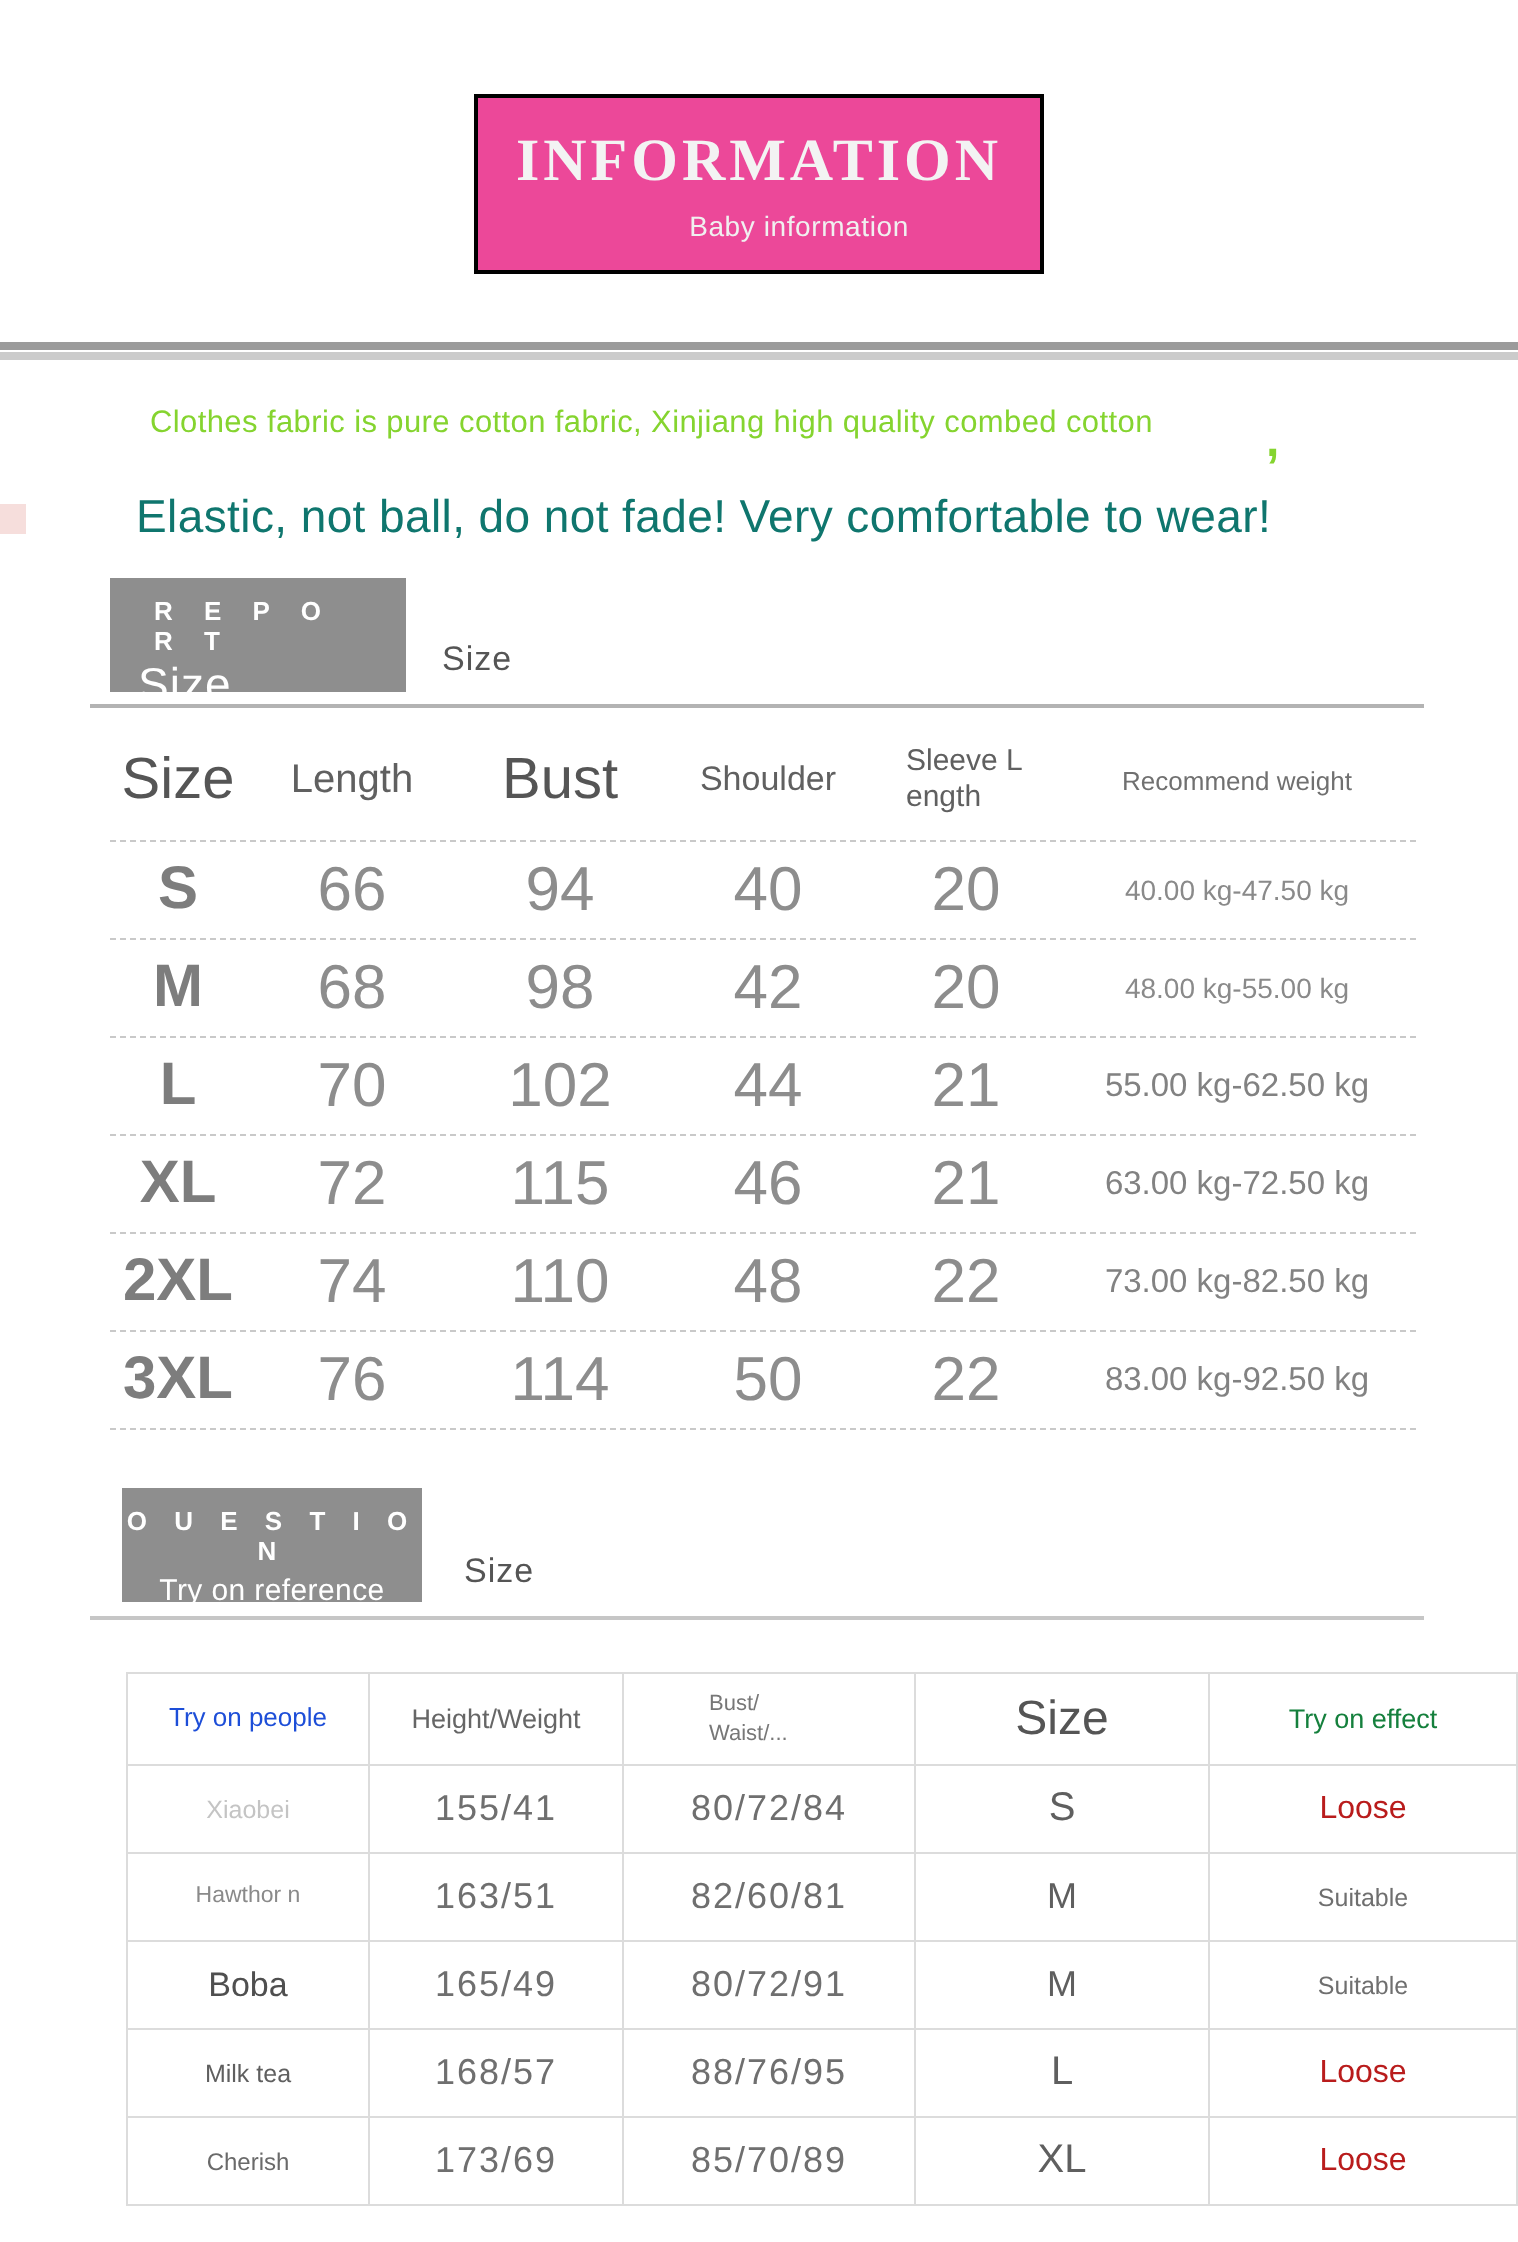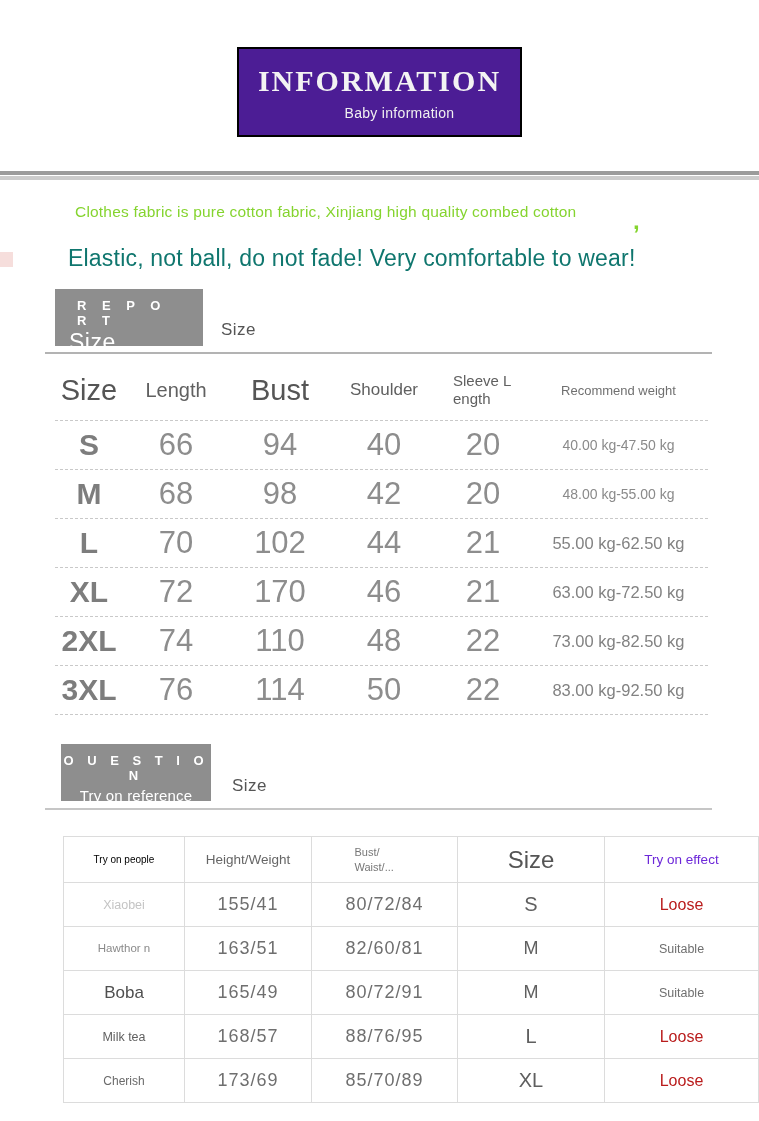--- a/index.html
+++ b/index.html
@@ -1,21 +1,21 @@
 <!DOCTYPE html>
 <html><head>
 <meta charset="utf-8">
 <style>
   html,body{margin:0;padding:0;background:#ffffff;}
   #page{position:relative;width:759px;height:1121px;background:#fff;overflow:hidden;
         font-family:"Liberation Sans","DejaVu Sans",sans-serif;color:#555;}
 
   
   .info-box{position:absolute;left:237px;top:47px;width:285px;height:90px;
-            background:#4c1d95;border:2px solid #000;box-sizing:border-box;
+            background:#ec4899;border:2px solid #000;box-sizing:border-box;
             display:flex;flex-direction:column;align-items:center;justify-content:center;}
   .info-title{font-family:"Liberation Serif","DejaVu Serif",serif;font-weight:bold;
               font-size:30px;color:#f3f3f3;letter-spacing:2px;line-height:1.1;}
   .info-sub{font-size:14px;color:#f0f0f0;margin-top:8px;letter-spacing:.3px;padding-left:40px;}
 
   
   .divider{position:absolute;left:0;top:171px;width:759px;}
   .divider .d1{height:4px;background:#9b9b9b;}
   .divider .d2{height:4px;background:#cbcbcb;margin-top:1px;}
 
@@ -58,25 +58,25 @@
   .srow-data.big-weight .cw{font-size:16.5px;color:#828282;}
 
   
   .tryon{position:absolute;left:63px;top:836px;width:650px;border-collapse:collapse;
          table-layout:fixed;border:1px solid #b9b9b9;}
   .tryon td{border:1px solid #dcdcdc;text-align:center;vertical-align:middle;
             padding:0 4px;overflow:hidden;}
   .tryon tr{height:44px;}
   .tryon tr.thead{height:46px;}
   .col-p{width:112px;} .col-hw{width:118px;} .col-bwb{width:137px;} .col-sz{width:138px;} .col-ef{width:145px;}
-  .th-p{font-size:10px;color:#000000;line-height:1.3;}
+  .th-p{font-size:13px;color:#1d4ed8;line-height:1.3;}
   .th-hw{font-size:13.5px;color:#666;}
   .th-bwb{font-size:11px;color:#777;line-height:1.3;}
   .th-sz{font-size:24px;color:#555;}
-  .th-ef{font-size:13.5px;color:#6d28d9;}
+  .th-ef{font-size:13.5px;color:#15803d;}
   .td-num{font-size:18px;color:#6f6f6f;letter-spacing:1px;}
   .td-size{font-size:20px;color:#5f5f5f;}
   .name-0{font-size:12.5px;color:#c4c4c4;}
   .name-1{font-size:11.5px;color:#8a8a8a;line-height:1.3;}
   .name-2{font-size:17px;color:#4f4f4f;}
   .name-3{font-size:12.5px;color:#5f5f5f;}
   .name-4{font-size:12px;color:#6a6a6a;}
   .ef-0,.ef-3,.ef-4{font-size:16px;color:#b91c1c;}
   .ef-1,.ef-2{font-size:12.5px;color:#6f6f6f;}
   .sz-narrow{font-family:"Liberation Sans Narrow","Liberation Sans",sans-serif;font-size:18px;}
@@ -138,21 +138,21 @@
       <div class="c0">L</div>
       <div class="cn">70</div>
       <div class="cn">102</div>
       <div class="cn">44</div>
       <div class="cn">21</div>
       <div class="cw">55.00 kg-62.50 kg</div>
     </div>
     <div class="srow srow-data big-weight">
       <div class="c0">XL</div>
       <div class="cn">72</div>
-      <div class="cn">170</div>
+      <div class="cn">115</div>
       <div class="cn">46</div>
       <div class="cn">21</div>
       <div class="cw">63.00 kg-72.50 kg</div>
     </div>
     <div class="srow srow-data big-weight">
       <div class="c0">2XL</div>
       <div class="cn">74</div>
       <div class="cn">110</div>
       <div class="cn">48</div>
       <div class="cn">22</div>

